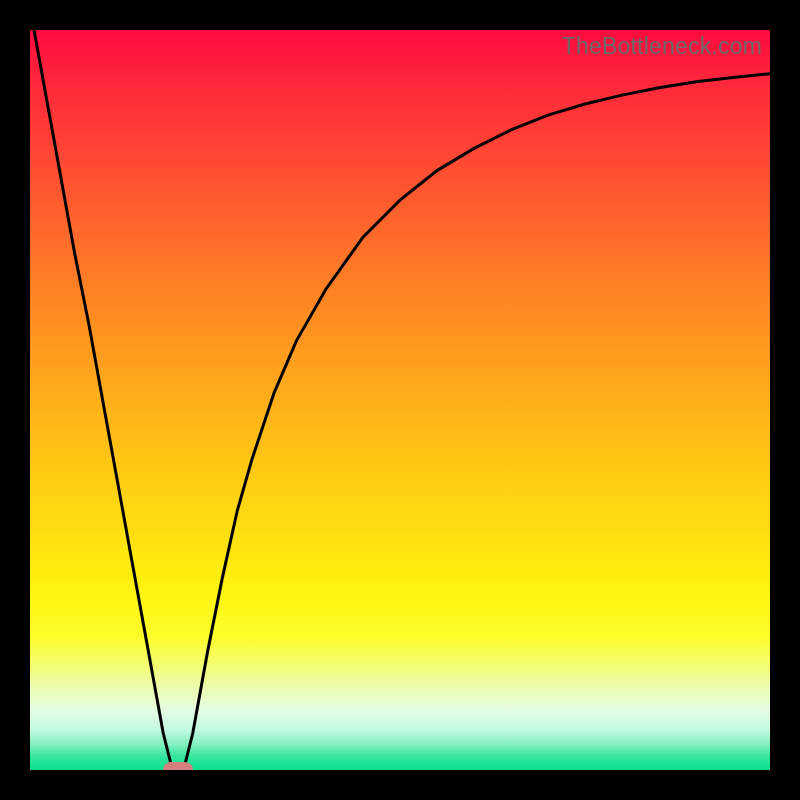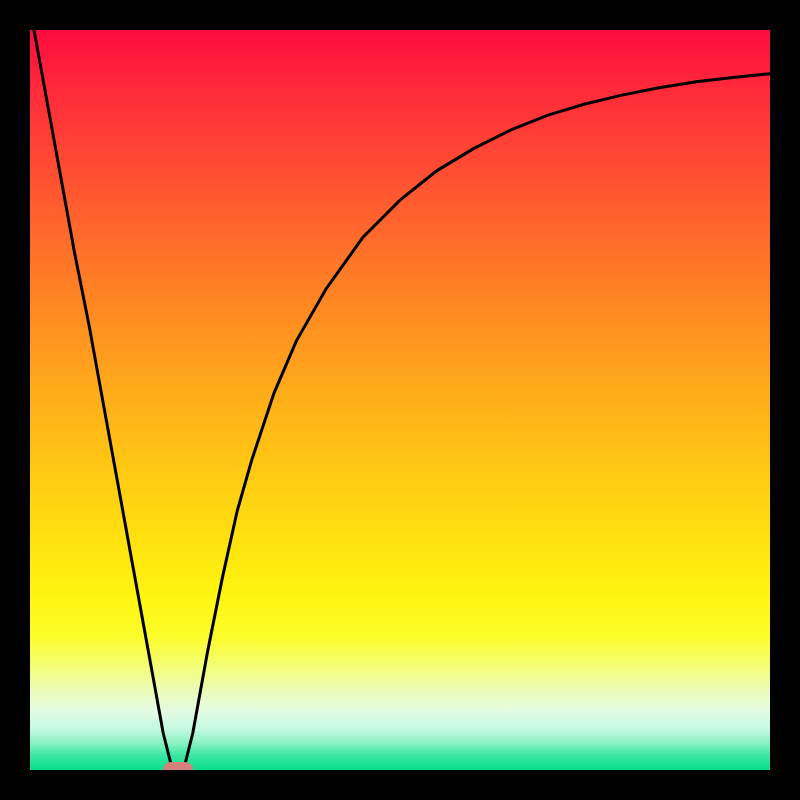--- a/index.html
+++ b/index.html
@@ -74,20 +74,21 @@
     transform: translate(-50%, -50%);
   }
 </style>
 </head>
 <body>
 
 <div class="frame">
   <div class="plot">
     <div class="gradient"></div>
 
+    <div class="watermark">TheBottleneck.com</div>
 
     <svg class="curve" viewBox="0 0 740 740" preserveAspectRatio="none">
       <path id="curve-path" d="M0.0 -22.2 L14.8 59.2 L29.6 140.6 L44.4 222.0 L59.2 296.0 L74.0 377.4 L88.8 458.8 L103.6 540.2 L118.4 621.6 L133.2 703.0 L140.6 732.6 L148.0 740.0 L155.4 732.6 L162.8 703.0 L177.6 621.6 L192.4 547.6 L207.2 481.0 L222.0 429.2 L244.2 362.6 L266.4 310.8 L296.0 259.0 L333.0 207.2 L370.0 170.2 L407.0 140.6 L444.0 118.4 L481.0 99.9 L518.0 85.1 L555.0 74.0 L592.0 65.1 L629.0 57.7 L666.0 51.8 L703.0 47.4 L740.0 43.7" fill="none" stroke="#000000" stroke-width="3"></path>
     </svg>
 
     <div class="marker" id="marker" style="left: 148px; top: 740px; background: rgb(212, 129, 126);"></div>
   </div>
 </div>
 
 </body></html>

